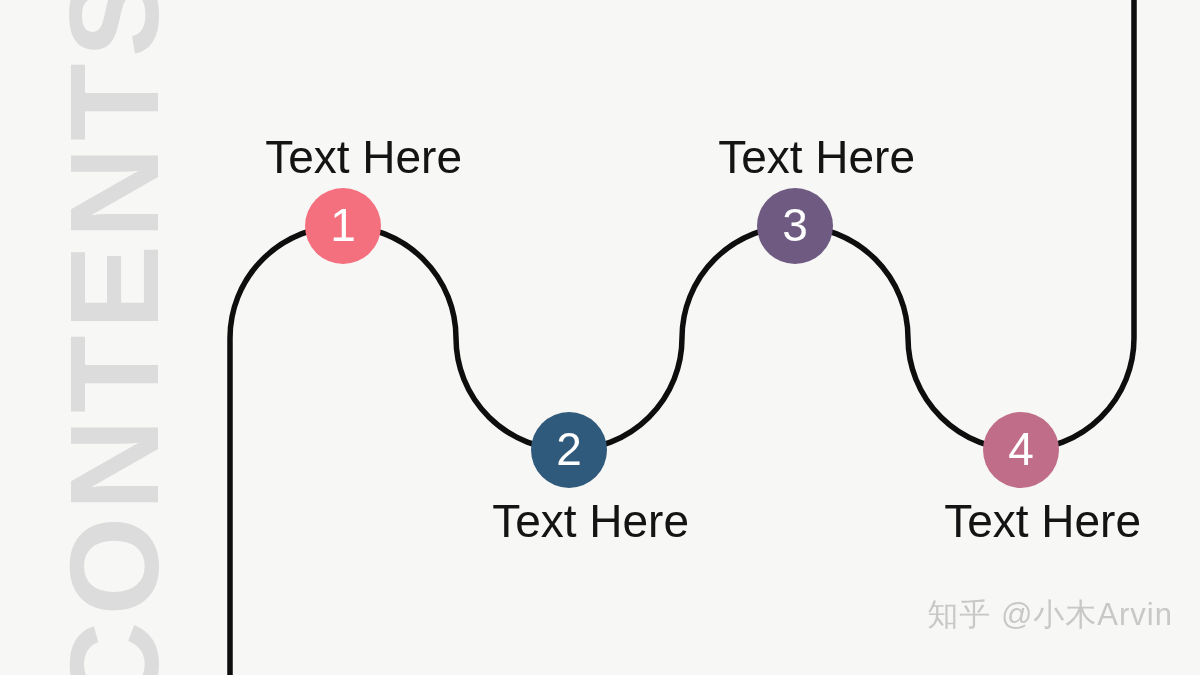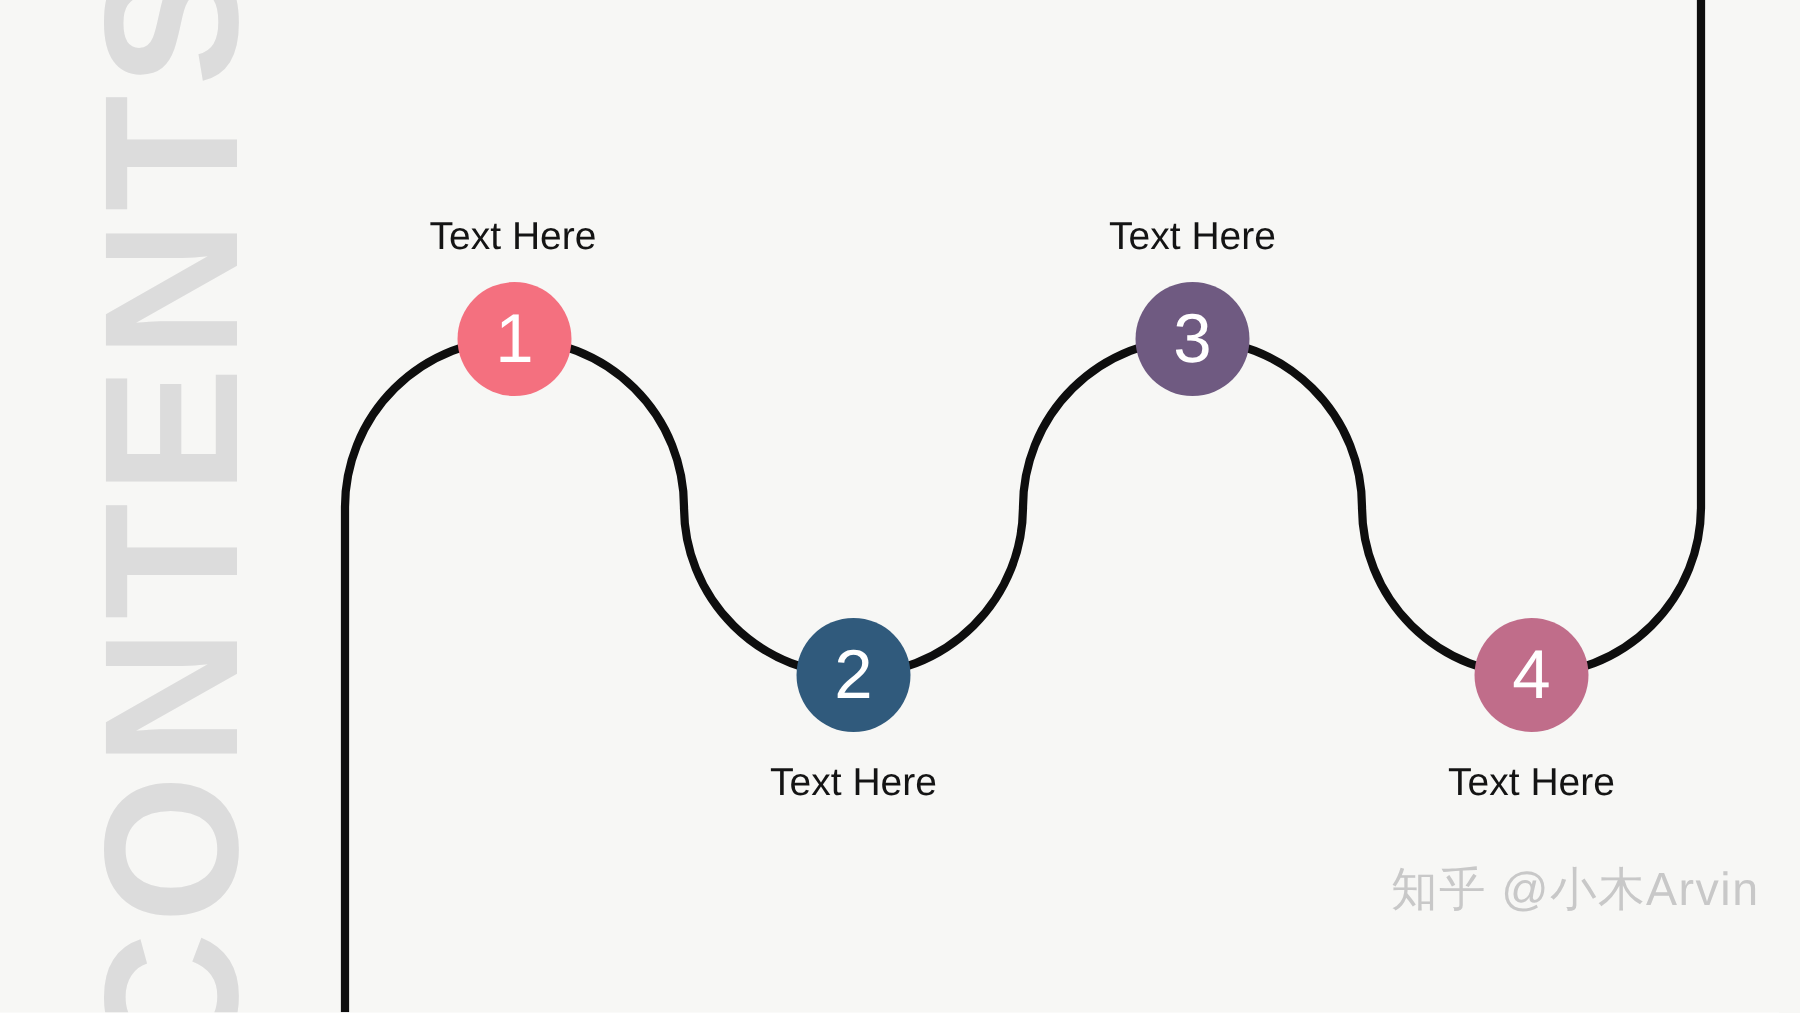--- a/index.html
+++ b/index.html
@@ -61,34 +61,34 @@
   }
   .node-circle .digit { transform: translateY(-1px); }
   .c1 { left: 305px; top: 188px; }
   .c2 { left: 531px; top: 412px; }
   .c3 { left: 757px; top: 188px; }
   .c4 { left: 983px; top: 412px; }
   
   .node-label {
     position: absolute;
     width: 240px;
-    text-align: center;
-    font-size: 26px;
+    text-align: right;
+    font-size: 46px;
     color: #141414;
     line-height: 44px;
   }
   .l1 { left: 222px; top: 135px; }
   .l2 { left: 449px; top: 499px; }
   .l3 { left: 675px; top: 135px; }
   .l4 { left: 901px; top: 499px; }
   
   .watermark {
     position: absolute;
     right: 27px;
-    top: 572px;
+    top: 594px;
     font-size: 31px;
     letter-spacing: 1px;
     white-space: nowrap;
   }
 </style>
 </head>
 <body>
 
 <div class="slide" style="background-color: rgb(247, 247, 245);">
 

